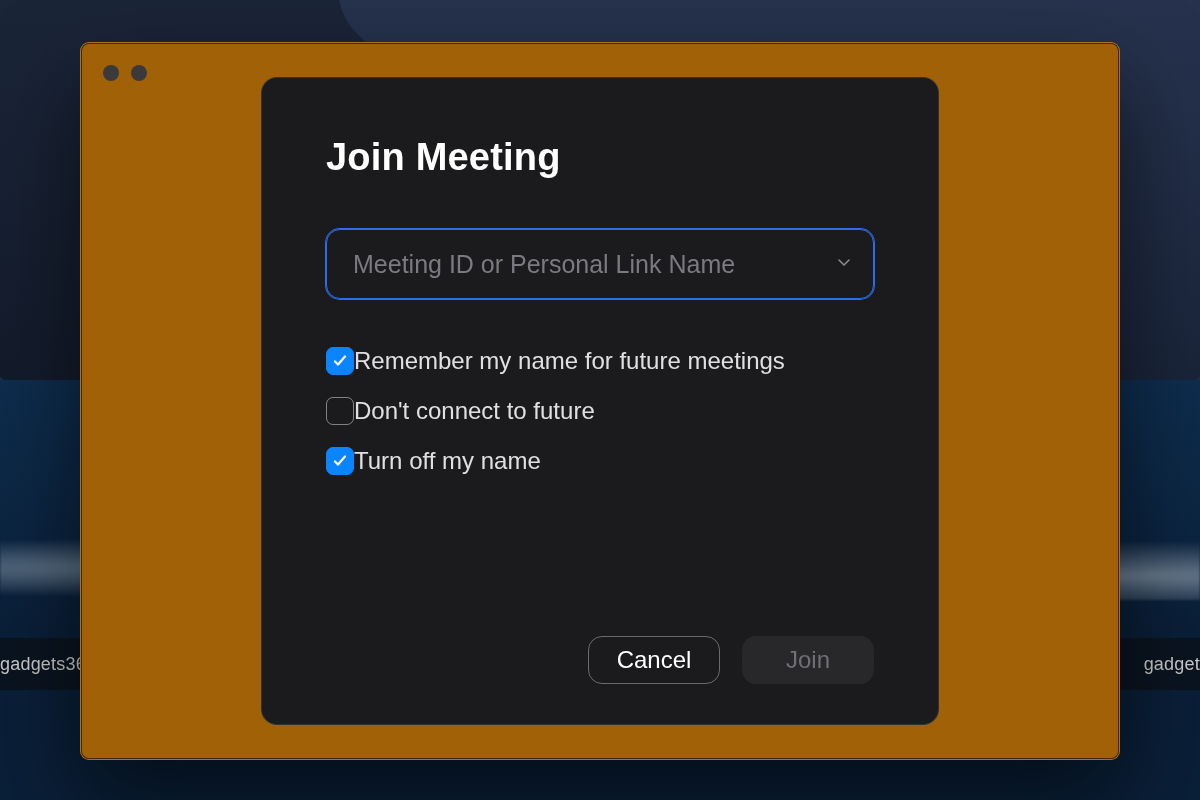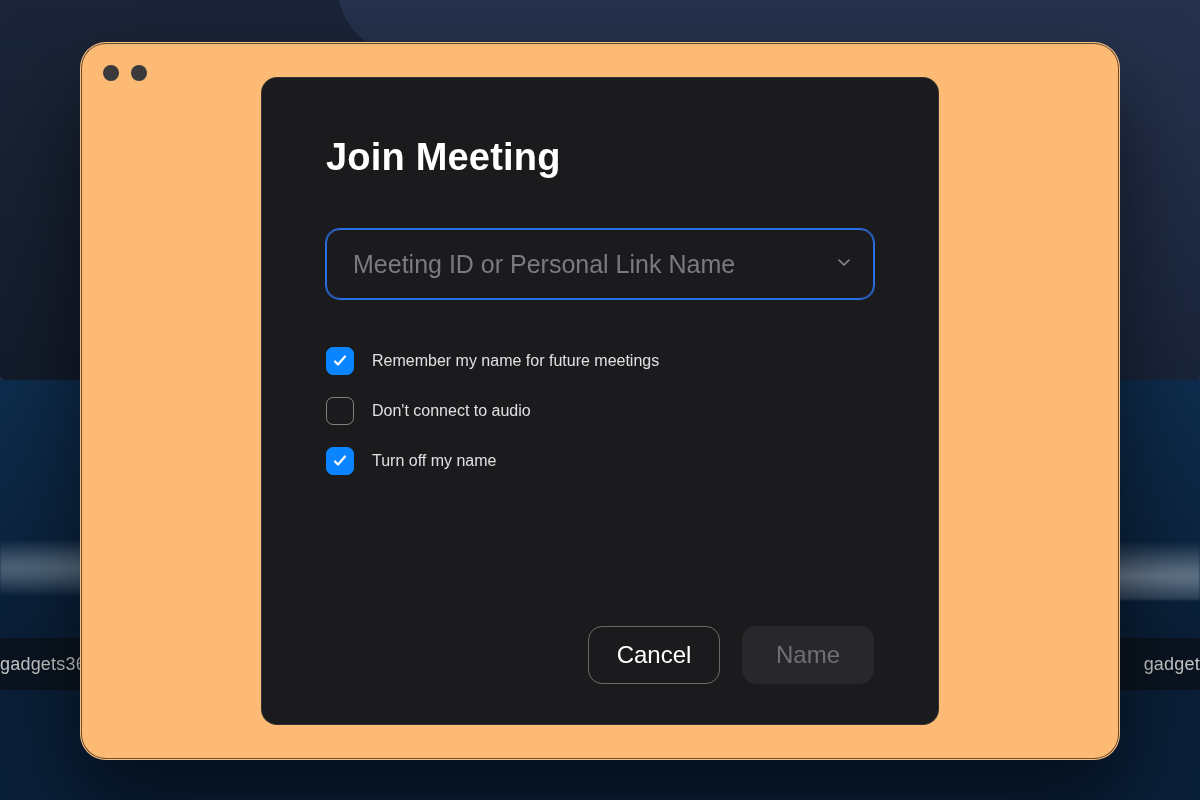--- a/index.html
+++ b/index.html
@@ -40,22 +40,22 @@
     position:absolute; left:0; right:0; height:52px; bottom:110px;
     background: rgba(10,12,16,.58);
     display:flex; align-items:center;
     color:#c9c9c9; font-size:18px; letter-spacing:.2px;
     overflow:hidden; white-space:nowrap;
   }
   .watermark-bar span { padding-right:150px; }
 
   .app-window {
     position:absolute; top:42px; left:80px; right:80px; bottom:40px;
-    background:#fdba74;
-    border-radius:26px;
+    background:#a16207;
+    border-radius:9px;
     border:1px solid rgba(255,255,255,.10);
     box-shadow: 0 40px 90px rgba(0,0,0,.55), 0 0 0 1px rgba(0,0,0,.6) inset;
   }
   .traffic-lights { position:absolute; top:22px; left:22px; display:flex; gap:12px; }
   .tl { width:16px; height:16px; border-radius:50%; background:#3a3a3c; }
 
   .dialog {
     position:absolute; top:34px; left:180px; right:180px; bottom:34px;
     background:#1b1b1d;
     border:1px solid rgba(255,255,255,.10);
@@ -78,35 +78,35 @@
   }
   .field::placeholder { color:#7a7a80; }
   .field-wrap { position:relative; margin-bottom:26px; }
   .field-wrap.focused .field { border-color:#2a6fe8; box-shadow:0 0 0 1px #2a6fe8; }
   .chev {
     position:absolute; right:22px; top:50%; transform:translateY(-50%);
     color:#8a8a90; pointer-events:none;
   }
 
   .opts { margin-top:22px; display:flex; flex-direction:column; gap:22px; }
-  .opt { display:flex; align-items:center; gap:18px; font-size:16px; color:#e0e0e3; cursor:default; }
+  .opt { display:flex; align-items:center; font-size:24px; color:#e0e0e3; cursor:default; }
   .cb {
     width:28px; height:28px; border-radius:7px; flex:0 0 28px;
     border:1.5px solid rgba(255,255,255,.45);
     display:flex; align-items:center; justify-content:center;
     background:transparent;
   }
   .cb.checked { background:#0a84ff; border-color:#0a84ff; }
   .cb svg { display:block; }
 
   .actions {
     margin-top:auto; display:flex; justify-content:flex-end; gap:22px;
   }
   .btn {
-    min-width:132px; height:58px; border-radius:14px;
+    min-width:132px; height:48px; border-radius:14px;
     font-size:24px; font-weight:500;
     display:flex; align-items:center; justify-content:center;
     border:1px solid rgba(255,255,255,.35);
     background:transparent; color:#fff;
   }
   .btn.primary {
     border-color:transparent; background:rgba(255,255,255,.06); color:#6f6f76;
   }
 </style>
 </head>
@@ -153,33 +153,33 @@
         <span class="cb checked">
           <svg width="16" height="16" viewBox="0 0 16 16">
               <path d="M3 8.5l3 3 7-8" stroke="#fff" stroke-width="2.2" fill="none" stroke-linecap="round" stroke-linejoin="round"></path>
             </svg>
         </span>
         <span>Remember my name for future meetings</span>
       </label>
 
       <label class="opt">
         <span class="cb"></span>
-        <span>Don't connect to audio</span>
+        <span>Don't connect to future</span>
       </label>
 
       <label class="opt">
         <span class="cb checked">
           <svg width="16" height="16" viewBox="0 0 16 16">
               <path d="M3 8.5l3 3 7-8" stroke="#fff" stroke-width="2.2" fill="none" stroke-linecap="round" stroke-linejoin="round"></path>
             </svg>
         </span>
         <span>Turn off my name</span>
       </label>
 
     </div>
 
     <div class="actions">
       <button class="btn">Cancel</button>
-      <button class="btn primary">Name</button>
+      <button class="btn primary">Join</button>
     </div>
 
   </div>
 </div>
 
 </body></html>

